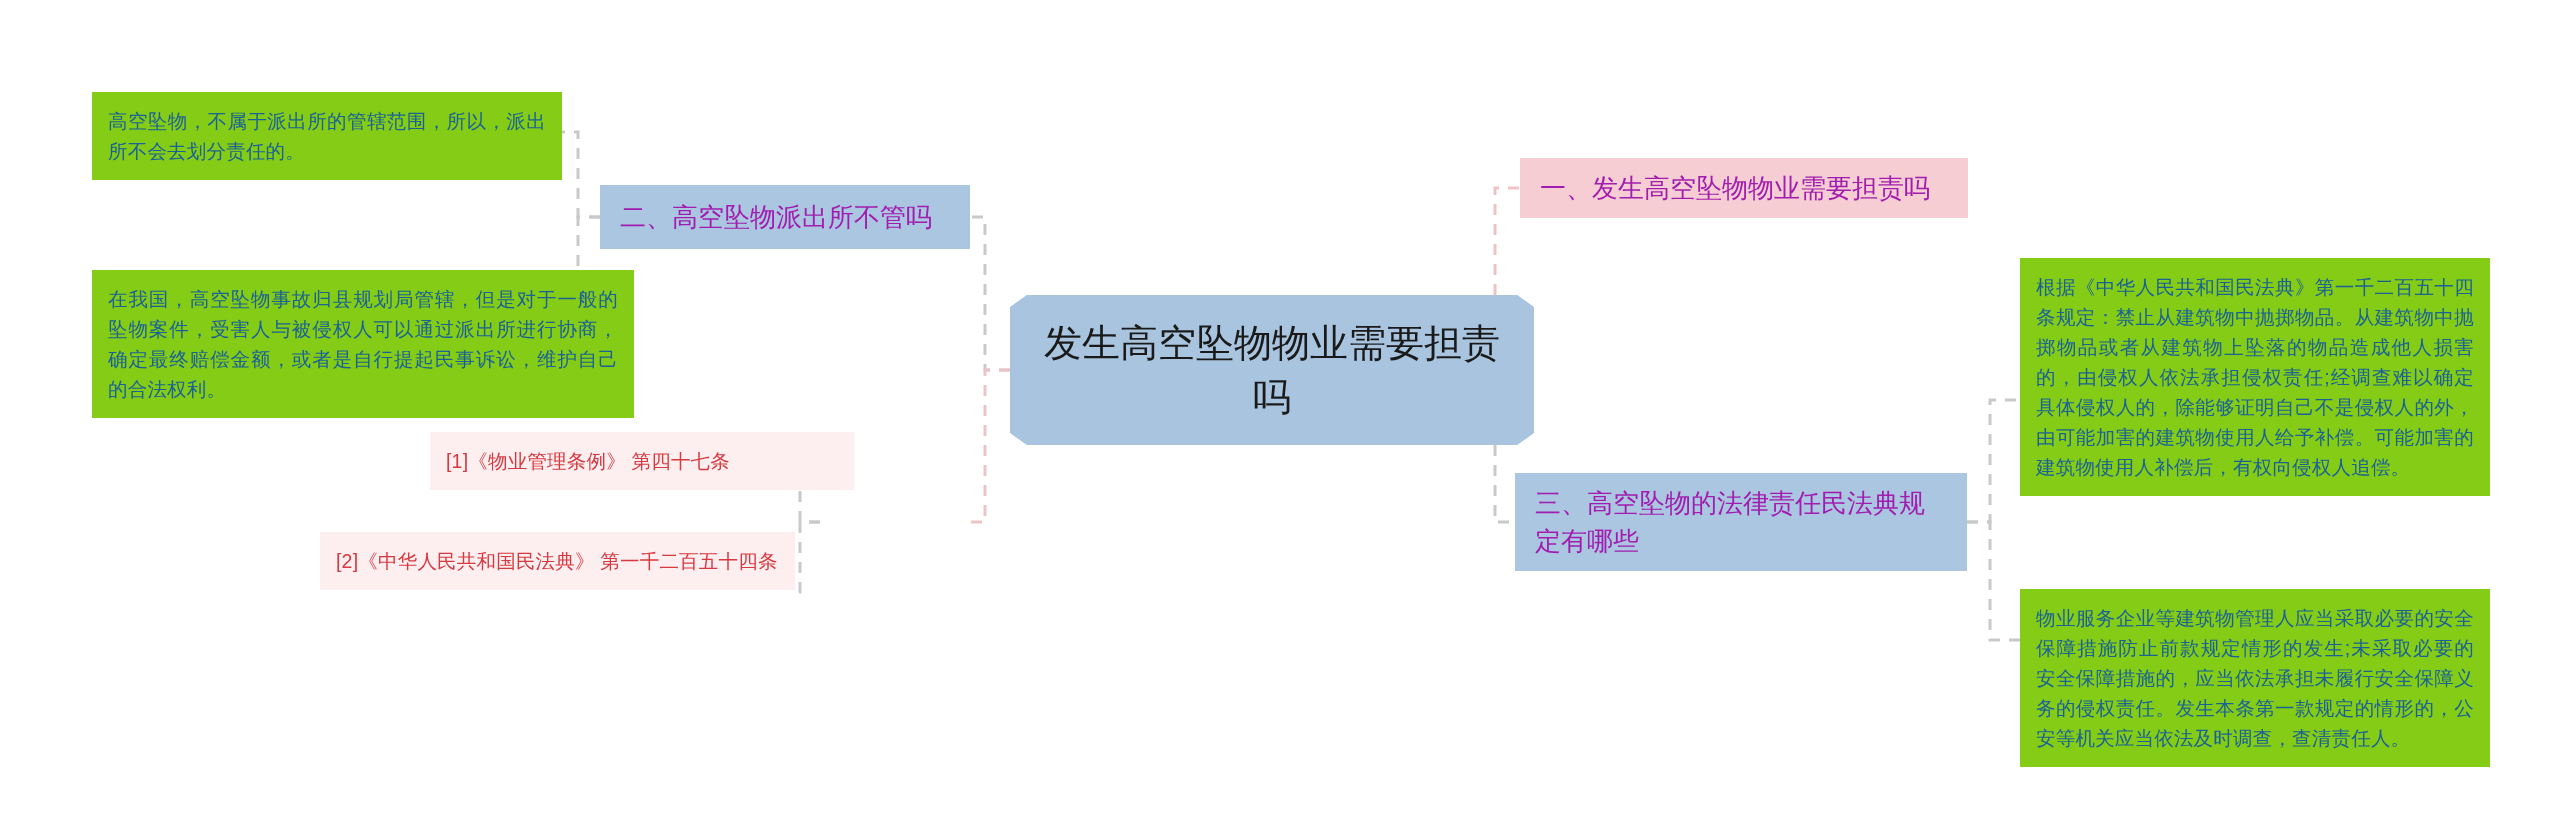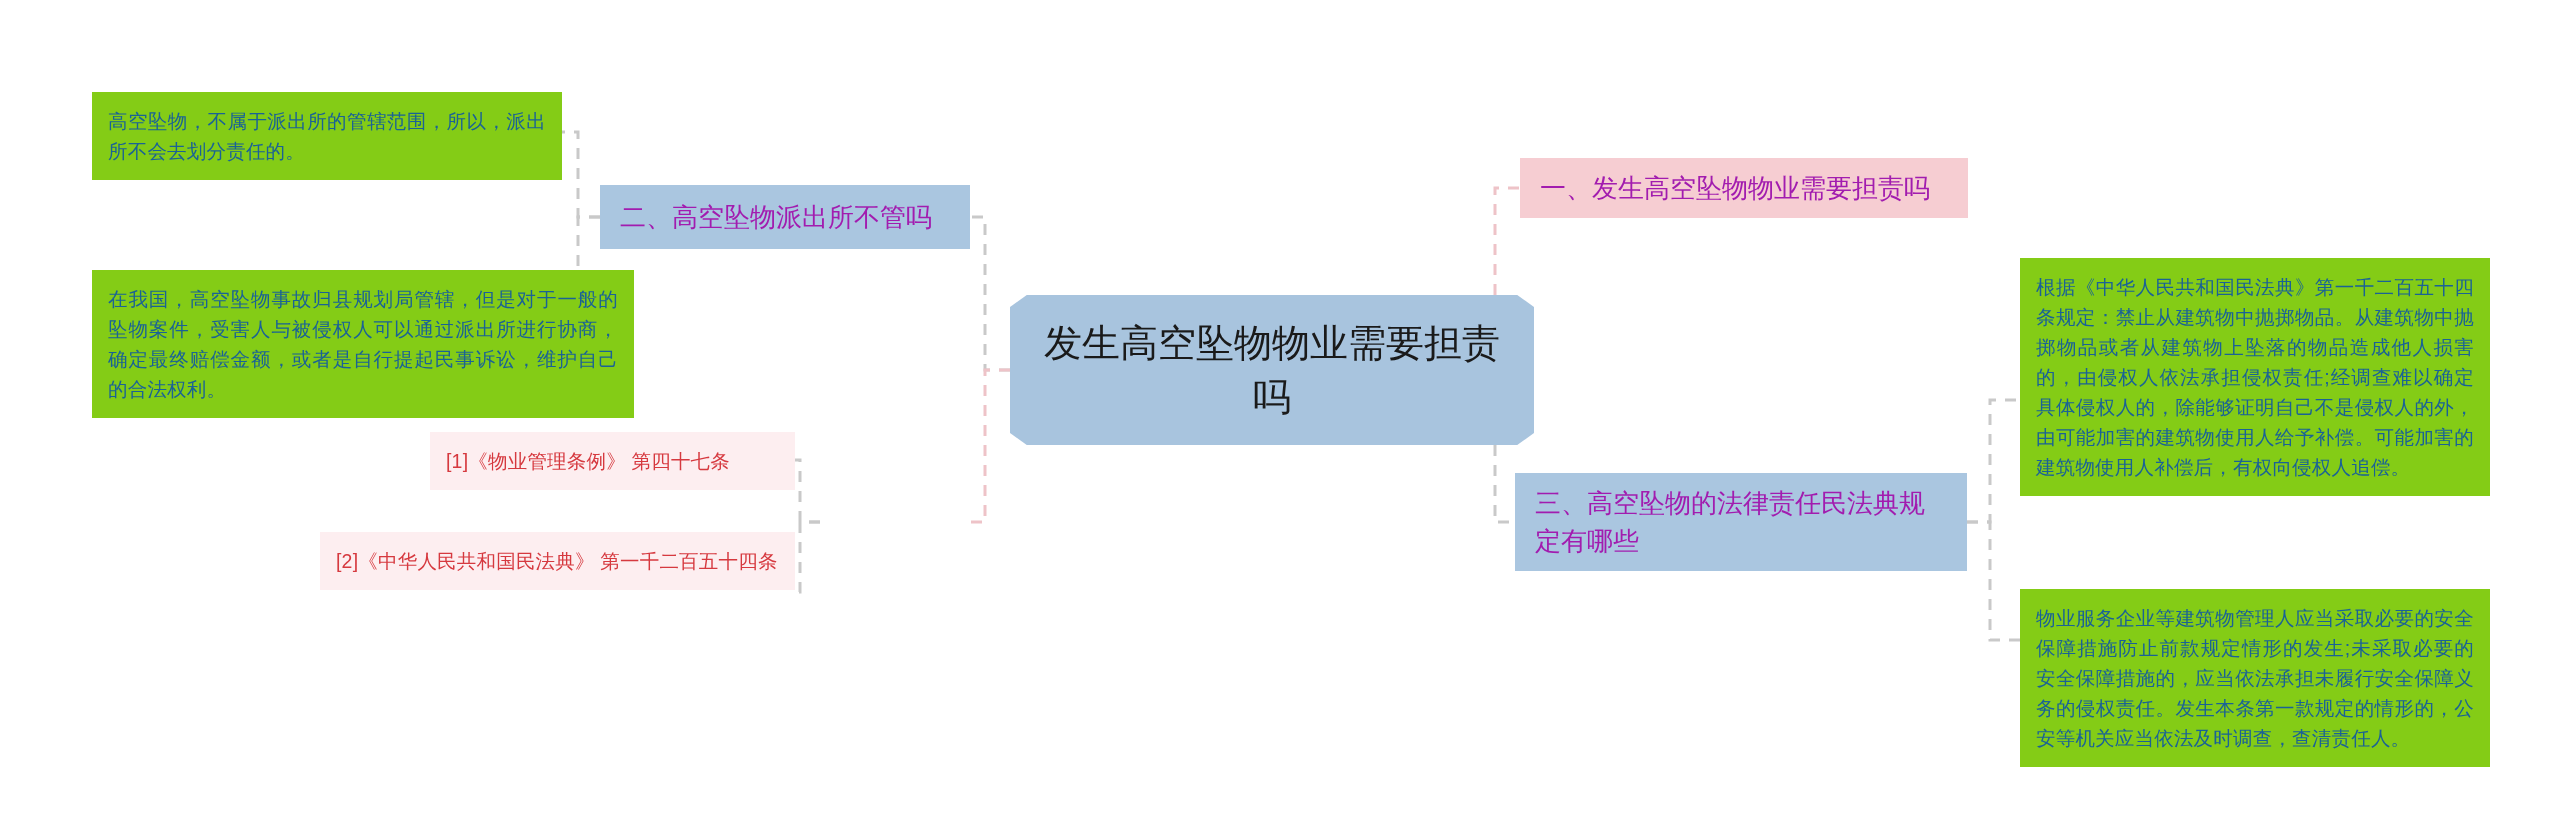--- a/index.html
+++ b/index.html
@@ -47,21 +47,21 @@
     padding:14px 16px;
     font-size:19.5px;line-height:30px;
     letter-spacing:.2px;
     text-align:justify;
   }
   .leaf.blue{background:#84cc16;color:#1a6296;}
   .leaf.red{background:#fdeef0;color:#d6393f;}
 
   .leaf-a{left:92px;top:92px;width:470px;}
   .leaf-b{left:92px;top:262px;width:542px;margin-top:8px;}
-  .leaf-c{left:430px;top:432px;width:365px;}
+  .leaf-c{left:430px;top:432px;width:424px;}
   .leaf-d{left:320px;top:532px;width:475px;}
   .leaf-e{left:2020px;top:258px;width:470px;}
   .leaf-f{left:2020px;top:589px;width:470px;}
 </style>
 </head>
 <body>
 
 <div id="canvas">
 
   <svg class="links" viewBox="0 0 2560 838">

